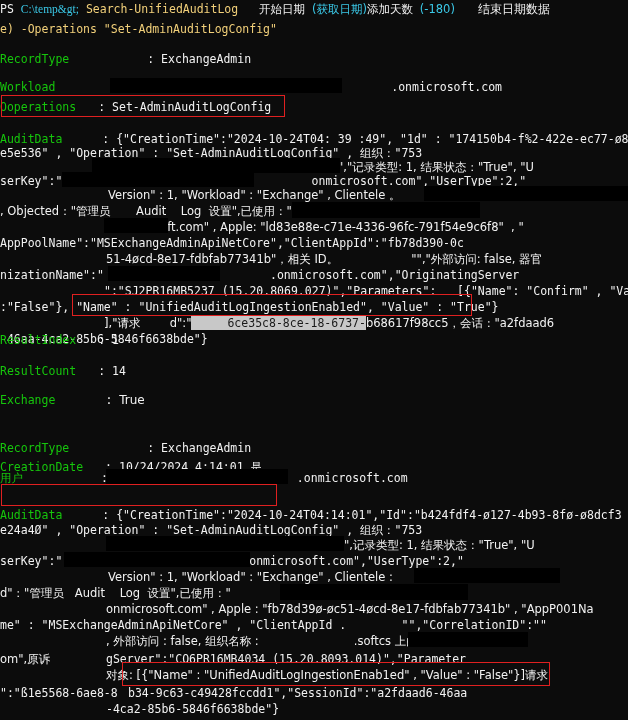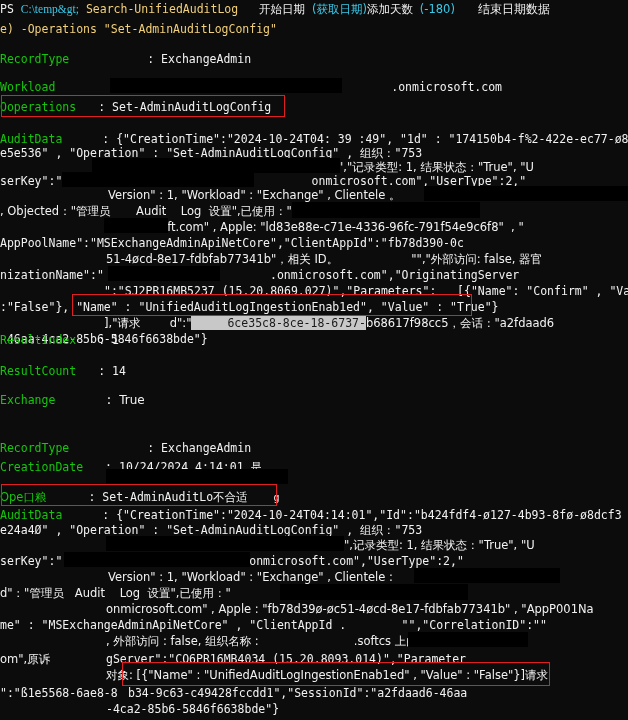--- a/index.html
+++ b/index.html
@@ -82,23 +82,23 @@
   <div class="line" style="top:364px"><span class="k">ResultCount</span><span class="pad" style="width:22px"></span><span class="wh">: </span><span class="wh">14</span></div>
 
 
   <div class="line" style="top:393px"><span class="k">Exchange</span><span class="pad" style="width:50px"></span><span class="wh">: </span><span class="wh cn" style="font-size:12px">True</span></div>
 
 
   <div class="line" style="top:441px"><span class="k">RecordType</span><span class="pad" style="width:78px"></span><span class="wh">: </span><span class="wh">ExchangeAdmin</span></div>
 
   <div class="line" style="top:460px"><span class="k">CreationDate</span><span class="pad" style="width:22px"></span><span class="wh">: </span><span class="wh">10/24/2024 4:14:01</span><span class="pad"> </span><span class="wh cn">是</span></div>
 
+  <div class="line" style="top:471px"><span class="k cn">用户</span><span class="pad" style="width:78px"></span><span class="wh">: </span><span class="pad" style="width:182px"></span><span class="wh">.onmicrosoft.com</span></div>
   <div class="redact" style="left:106px;top:469px;width:182px;height:15px"></div>
 
-  <div class="line" style="top:490px"><span class="k cn">Ope口粮</span><span class="pad" style="width:42px"></span><span class="wh">: </span><span class="wh">Set-AdminAuditLo</span><span class="wh cn">不合适</span><span class="pad" style="width:26px"></span><span class="wh" style="font-size:10px">g</span></div>
   <div class="redbox" style="left:1px;top:484px;width:276px;height:22px"></div>
 
   <div class="line" style="top:508px"><span class="k">AuditData</span><span class="pad" style="width:40px"></span><span class="wh">: </span><span class="wh">{"CreationTime":"2024-10-24T04:14:01","Id":"b424fdf4-ø127-4b93-8fø-ø8dcf3</span></div>
 
   <div class="line wh" style="top:523px">e24a4Ø" , "Operation" : "Set-AdminAuditLogConfig" , 组织："753</div>
 
   <div class="line wh cn" style="top:538px;left:344px">",记录类型: 1, 结果状态："True", "U</div>
   <div class="redact" style="left:106px;top:536px;width:238px;height:15px"></div>
 
   <div class="line wh" style="top:554px">serKey":"                          .onmicrosoft.com","UserType":2,"</div>

